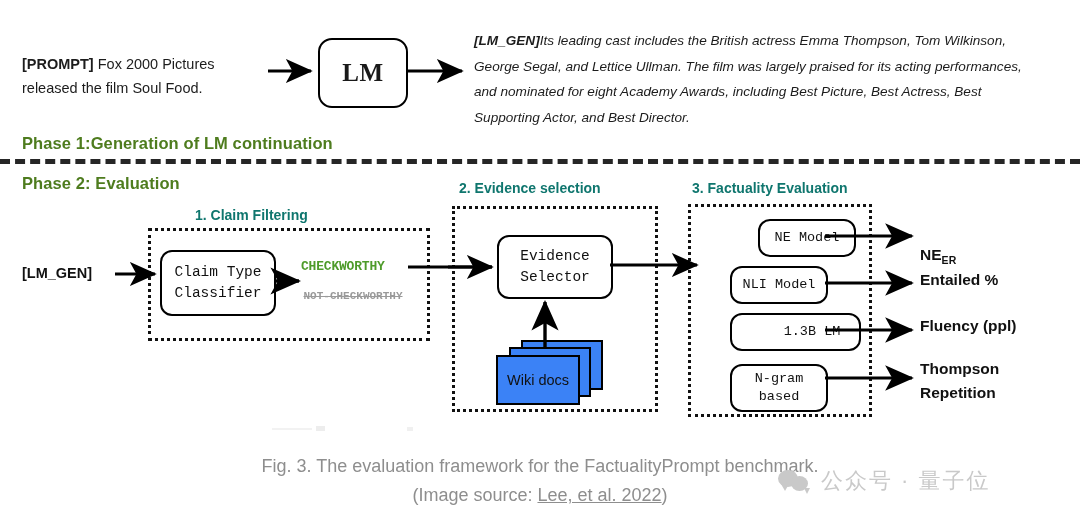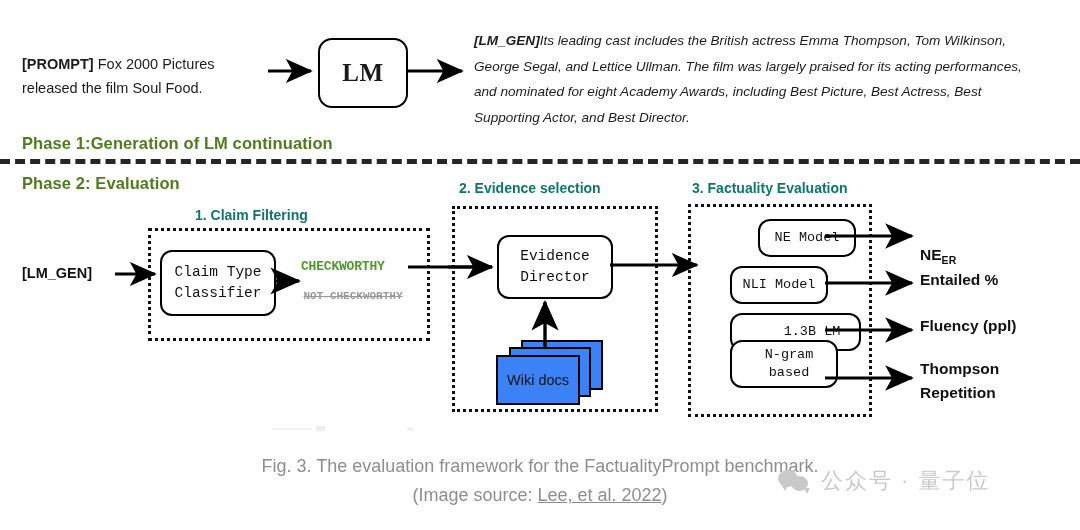--- a/index.html
+++ b/index.html
@@ -64,21 +64,21 @@
     display:flex;flex-direction:column;align-items:center;justify-content:center;
     font-family:"Liberation Mono", monospace;color:#111;
   }
   #claim-box{left:160px;top:250px;width:112px;height:62px;font-size:14.5px;line-height:21px;}
   #evidence-box{left:497px;top:235px;width:112px;height:60px;font-size:14.5px;line-height:21px;}
 
   .metric-box{font-size:13.5px;line-height:18px;width:94px;height:34px;}
   #m-ne{left:730px;top:219px;margin-left:28px;}
   #m-nli{left:730px;top:266px;}
   #m-lm{left:730px;top:313px;padding-left:33px;}
-  #m-ng{left:730px;top:340px;height:44px;padding-left:10px;}
+  #m-ng{left:730px;top:364px;height:44px;}
 
   
   #checkworthy{
     left:301px;top:259px;font-family:"Liberation Mono", monospace;
     font-size:13px;font-weight:bold;color:#4e9b2a;letter-spacing:-.2px;
   }
   #not-checkworthy{
     left:300px;top:288px;width:106px;text-align:center;
     font-family:"Liberation Mono", monospace;font-size:11px;font-weight:bold;
     color:#9a9a9a;line-height:17px;text-decoration:line-through;
@@ -171,21 +171,21 @@
 
 <div class="abs rbox" id="claim-box">
   <span>Claim Type</span>
   <span>Classifier</span>
 </div>
 <div class="abs" id="checkworthy">CHECKWORTHY</div>
 <div class="abs" id="not-checkworthy">NOT-CHECKWORTHY</div>
 
 <div class="abs rbox" id="evidence-box">
   <span>Evidence</span>
-  <span>Director</span>
+  <span>Selector</span>
 </div>
 <div class="abs" id="wiki-stack">
   <div class="sheet s3"></div>
   <div class="sheet s2"></div>
   <div class="sheet s1">
     <span>Wiki docs</span>
   </div>
 </div>
 
 <div class="abs rbox metric-box" id="m-ne">

